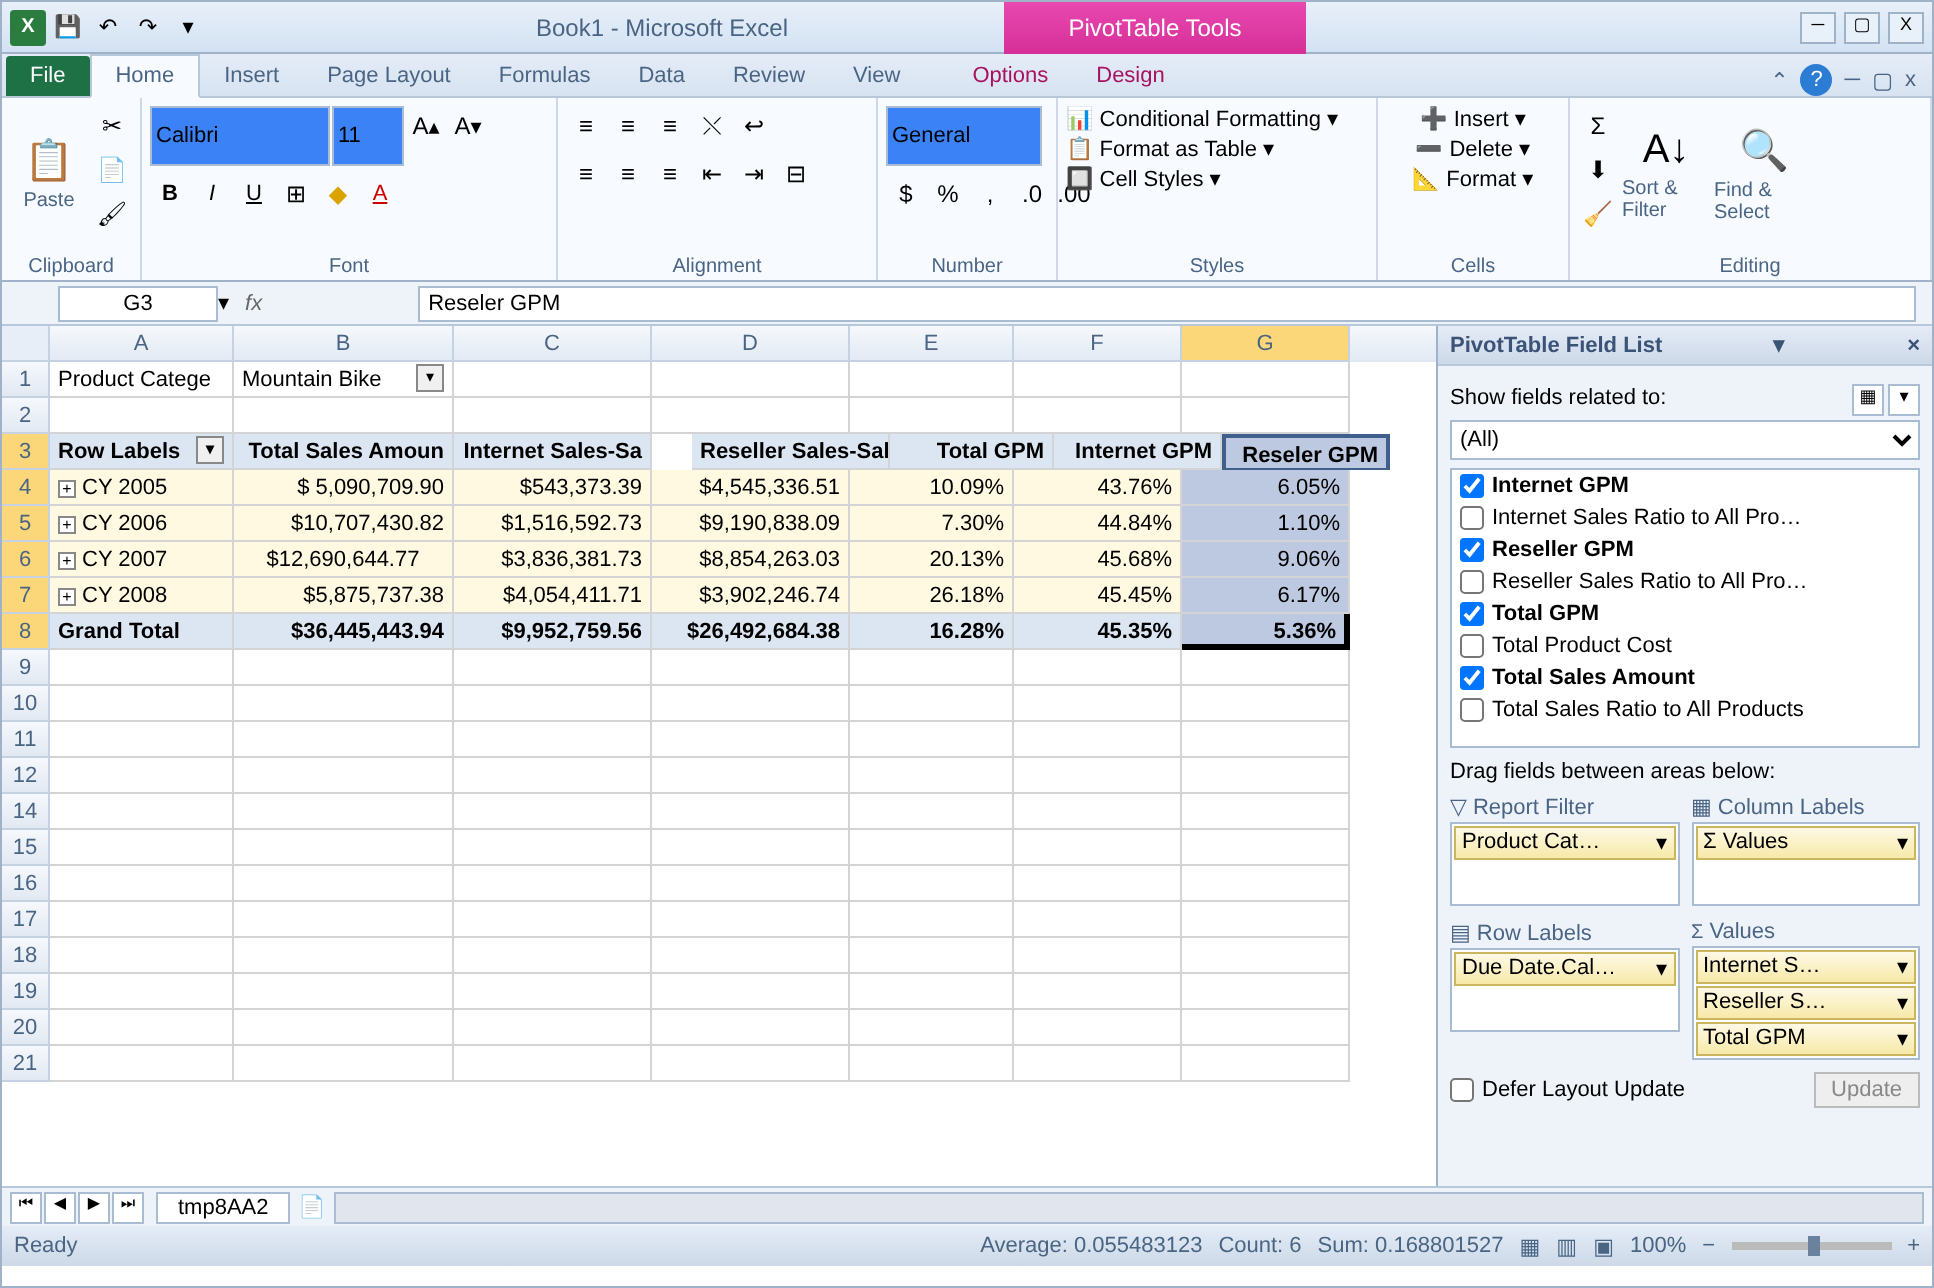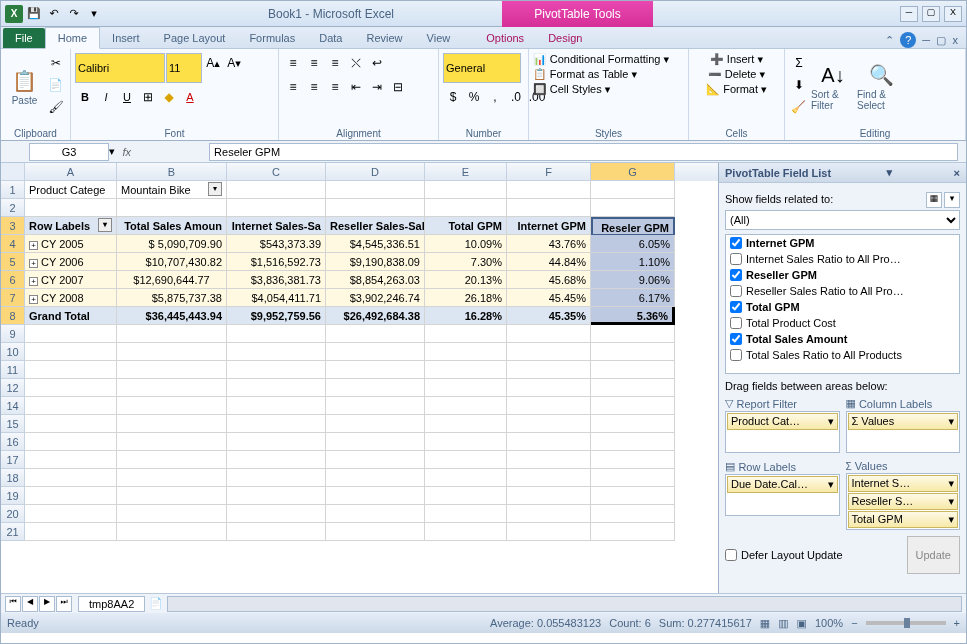--- a/index.html
+++ b/index.html
@@ -21,21 +21,21 @@
 .help-icons span{cursor:pointer;color:#4a6584;}
 .ribbon{height:92px;background:#f7fbff;border-bottom:1px solid #9fb2c7;display:flex;}
 .rgroup{border-right:1px solid #cdd9e8;display:flex;flex-direction:column;position:relative;padding:2px 4px;}
 .rgroup-label{position:absolute;bottom:1px;left:0;right:0;text-align:center;color:#4a6584;font-size:10px;}
 .rgroup-body{flex:1;display:flex;align-items:flex-start;gap:2px;padding-top:2px;}
 .big-btn{display:flex;flex-direction:column;align-items:center;justify-content:center;width:44px;height:68px;cursor:pointer;}
 .big-btn .icn{font-size:20px;}
 .big-btn .lbl{font-size:10px;color:#4a6584;margin-top:2px;}
 .small-col{display:flex;flex-direction:column;gap:2px;}
 .small-btn{width:20px;height:20px;display:flex;align-items:center;justify-content:center;cursor:pointer;font-size:12px;}
-.font-box,.size-box{border:1px solid #a9bcd2;background:#fde047;height:20px;padding:14px 2px;}
+.font-box,.size-box{border:1px solid #a9bcd2;background:#3b82f6;height:20px;padding:14px 2px;}
 .font-box{width:90px;}
 .size-box{width:36px;}
 .row-btns{display:flex;gap:1px;}
 .formula-bar{height:22px;background:#eef3fa;border-bottom:1px solid #b8c8db;display:flex;align-items:center;}
 .name-box{width:80px;height:18px;border:1px solid #a9bcd2;background:#fff;text-align:center;margin-left:28px;}
 .fx{margin:0 8px;font-style:italic;color:#666;}
 .formula-input{flex:1;height:18px;border:1px solid #a9bcd2;background:#fff;padding:0 4px;margin-left:70px;margin-right:8px;}
 .work-area{display:flex;height:430px;}
 .grid-wrap{flex:1;display:flex;flex-direction:column;position:relative;overflow:hidden;}
 .col-headers{display:flex;height:18px;background:linear-gradient(#f5f8fc,#e1e9f3);}
@@ -60,21 +60,21 @@
 .field-items{border:1px solid #a9bcd2;background:#fff;margin-top:4px;height:140px;overflow-y:auto;}
 .fitem{display:flex;align-items:center;padding:2px 4px;gap:4px;}
 .fitem.checked{font-weight:bold;}
 .areas{margin-top:6px;}
 .area-grid{display:grid;grid-template-columns:1fr 1fr;gap:6px;margin-top:4px;}
 .area-box{border:1px solid #a9bcd2;background:#fff;min-height:42px;}
 .area-label{font-size:10px;color:#4a6584;padding:1px 0;display:flex;align-items:center;gap:3px;}
 .area-item{background:linear-gradient(#fef9e6,#f7e9a8);border:1px solid #c9b65e;margin:1px;padding:1px 3px;font-size:10px;display:flex;}
 .area-item .dd{margin-left:auto;}
 .defer-row{display:flex;align-items:center;gap:4px;margin-top:6px;}
-.update-btn{margin-left:auto;padding:12px 8px;border:1px solid #bbb;background:#eee;color:#888;}
+.update-btn{margin-left:auto;padding:2px 8px;border:1px solid #bbb;background:#eee;color:#888;}
 .sheet-tabs{height:20px;background:#eef3fa;display:flex;align-items:center;border-top:1px solid #b8c8db;}
 .nav-btns{display:flex;gap:1px;padding:0 4px;}
 .nav-btn{width:16px;height:16px;border:1px solid #a9bcd2;background:#fff;font-size:8px;text-align:center;cursor:pointer;}
 .sheet-tab{background:#fff;border:1px solid #a9bcd2;padding:1px 10px;margin-left:2px;cursor:pointer;}
 .hscroll{flex:1;height:16px;background:#e1e6ee;margin:0 4px;position:relative;border:1px solid #a9bcd2;}
 .status-bar{height:20px;background:linear-gradient(#e4ecf7,#cdd9e8);display:flex;align-items:center;padding:0 6px;font-size:10px;color:#4a6584;}
 .status-bar .sr{margin-left:auto;display:flex;gap:8px;align-items:center;}
 .zoom-slider{width:80px;height:4px;background:#bbb;position:relative;}
 .zoom-slider .thumb{position:absolute;left:38px;top:-3px;width:6px;height:10px;background:#6b829e;}
 .expand-box{display:inline-block;width:9px;height:9px;border:1px solid #888;font-size:8px;line-height:7px;text-align:center;margin-right:3px;background:#fff;}
@@ -273,21 +273,21 @@
           <div class="cell " style="width: 99px;"></div>
           <div class="cell " style="width: 82px;"></div>
           <div class="cell " style="width: 84px;"></div>
           <div class="cell " style="width: 84px;"></div>
         </div>
         <div class="grow">
           <div class="rh sel">3</div>
           <div class="cell hdr-cell" style="width: 92px; text-align: left;">Row Labels<span class="filter-btn">▾</span></div>
           <div class="cell hdr-cell" style="width: 110px; text-align: right;">Total Sales Amoun</div>
           <div class="cell hdr-cell" style="width: 99px; text-align: right;">Internet Sales-Sa</div>
-          <div class="cell hdr-cell" style="width: 99px; text-align: right;">Reseller Sales-Sal</div>
+          <div class="cell hdr-cell" style="width: 99px; text-align: right; margin-left: 20px;">Reseller Sales-Sal</div>
           <div class="cell hdr-cell" style="width: 82px; text-align: right;">Total GPM</div>
           <div class="cell hdr-cell" style="width: 84px; text-align: right;">Internet GPM</div>
           <div class="cell hdr-cell sel-col" style="width: 84px; text-align: right; border-width: 2px 2px 1px; border-style: solid; border-color: rgb(65, 95, 141); border-image: initial;">Reseler GPM</div>
         </div>
         <div class="grow">
           <div class="rh sel">4</div>
           <div class="cell data-yellow" style="width: 92px; text-align: left;"><span class="expand-box">+</span>CY 2005</div>
           <div class="cell data-yellow" style="width: 110px; text-align: right;">$ 5,090,709.90</div>
           <div class="cell data-yellow" style="width: 99px; text-align: right;">$543,373.39</div>
           <div class="cell data-yellow" style="width: 99px; text-align: right;">$4,545,336.51</div>
@@ -584,21 +584,21 @@
   <div class="sheet-tab">tmp8AA2</div>
   <div style="margin-left:4px;cursor:pointer">📄</div>
   <div class="hscroll"></div>
 </div>
 
 <div class="status-bar">
   <span>Ready</span>
   <div class="sr">
     <span>Average: 0.055483123</span>
     <span>Count: 6</span>
-    <span>Sum: 0.277415617</span>
+    <span>Sum: 0.168801527</span>
     <span>▦</span>
     <span>▥</span>
     <span>▣</span>
     <span>100%</span>
     <span>−</span>
     <div class="zoom-slider">
         <div class="thumb"></div>
       </div>
     <span>+</span>
   </div>

